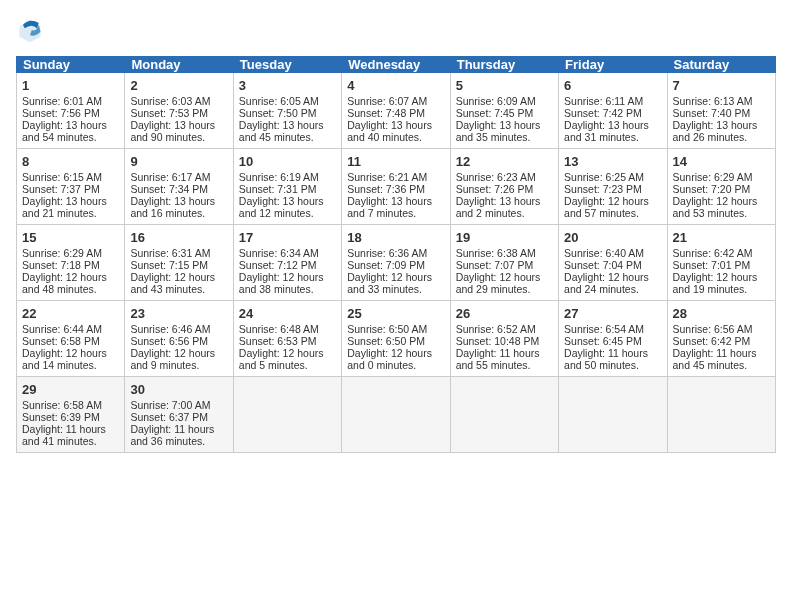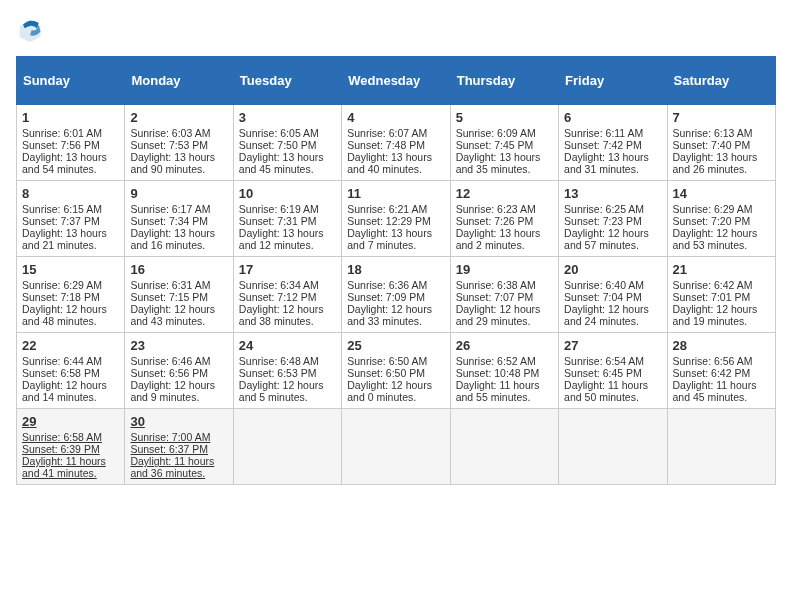--- a/index.html
+++ b/index.html
@@ -41,36 +41,35 @@
       width: 100%;
       border-collapse: collapse;
       border: 1px solid #ccc;
     }
     .calendar-table th {
       background: #2a6db5;
       color: #fff;
       font-size: 13px;
       font-weight: bold;
       text-align: left;
-      padding: 16px 6px;
+      padding: 0 6px;
       border: 1px solid #2a6db5;
     }
     .calendar-table td {
       vertical-align: top;
       border: 1px solid #ccc;
       padding: 5px 5px;
       width: calc(100% / 7);
       min-height: 80px;
       font-size: 10.5px;
       color: #333;
       background: #fff;
     }
     .calendar-table tr:last-child td {
       background: #f5f5f5;
-      text-decoration: underline;
     }
     .day-number {
       font-size: 13px;
       font-weight: bold;
       display: block;
       margin-bottom: 2px;
     }
     .empty-cell {
       background: #f9f9f9;
     }
@@ -115,21 +114,21 @@
         <td><span class="day-number">3</span><span>Sunrise: 6:05 AM</span><br><span>Sunset: 7:50 PM</span><br><span>Daylight: 13 hours and 45 minutes.</span></td>
         <td><span class="day-number">4</span><span>Sunrise: 6:07 AM</span><br><span>Sunset: 7:48 PM</span><br><span>Daylight: 13 hours and 40 minutes.</span></td>
         <td><span class="day-number">5</span><span>Sunrise: 6:09 AM</span><br><span>Sunset: 7:45 PM</span><br><span>Daylight: 13 hours and 35 minutes.</span></td>
         <td><span class="day-number">6</span><span>Sunrise: 6:11 AM</span><br><span>Sunset: 7:42 PM</span><br><span>Daylight: 13 hours and 31 minutes.</span></td>
         <td><span class="day-number">7</span><span>Sunrise: 6:13 AM</span><br><span>Sunset: 7:40 PM</span><br><span>Daylight: 13 hours and 26 minutes.</span></td>
       </tr>
       <tr>
         <td><span class="day-number">8</span><span>Sunrise: 6:15 AM</span><br><span>Sunset: 7:37 PM</span><br><span>Daylight: 13 hours and 21 minutes.</span></td>
         <td><span class="day-number">9</span><span>Sunrise: 6:17 AM</span><br><span>Sunset: 7:34 PM</span><br><span>Daylight: 13 hours and 16 minutes.</span></td>
         <td><span class="day-number">10</span><span>Sunrise: 6:19 AM</span><br><span>Sunset: 7:31 PM</span><br><span>Daylight: 13 hours and 12 minutes.</span></td>
-        <td><span class="day-number">11</span><span>Sunrise: 6:21 AM</span><br><span>Sunset: 12:29 PM</span><br><span>Daylight: 13 hours and 7 minutes.</span></td>
+        <td><span class="day-number">11</span><span>Sunrise: 6:21 AM</span><br><span>Sunset: 7:36 PM</span><br><span>Daylight: 13 hours and 7 minutes.</span></td>
         <td><span class="day-number">12</span><span>Sunrise: 6:23 AM</span><br><span>Sunset: 7:26 PM</span><br><span>Daylight: 13 hours and 2 minutes.</span></td>
         <td><span class="day-number">13</span><span>Sunrise: 6:25 AM</span><br><span>Sunset: 7:23 PM</span><br><span>Daylight: 12 hours and 57 minutes.</span></td>
         <td><span class="day-number">14</span><span>Sunrise: 6:29 AM</span><br><span>Sunset: 7:20 PM</span><br><span>Daylight: 12 hours and 53 minutes.</span></td>
       </tr>
       <tr>
         <td><span class="day-number">15</span><span>Sunrise: 6:29 AM</span><br><span>Sunset: 7:18 PM</span><br><span>Daylight: 12 hours and 48 minutes.</span></td>
         <td><span class="day-number">16</span><span>Sunrise: 6:31 AM</span><br><span>Sunset: 7:15 PM</span><br><span>Daylight: 12 hours and 43 minutes.</span></td>
         <td><span class="day-number">17</span><span>Sunrise: 6:34 AM</span><br><span>Sunset: 7:12 PM</span><br><span>Daylight: 12 hours and 38 minutes.</span></td>
         <td><span class="day-number">18</span><span>Sunrise: 6:36 AM</span><br><span>Sunset: 7:09 PM</span><br><span>Daylight: 12 hours and 33 minutes.</span></td>
         <td><span class="day-number">19</span><span>Sunrise: 6:38 AM</span><br><span>Sunset: 7:07 PM</span><br><span>Daylight: 12 hours and 29 minutes.</span></td>

